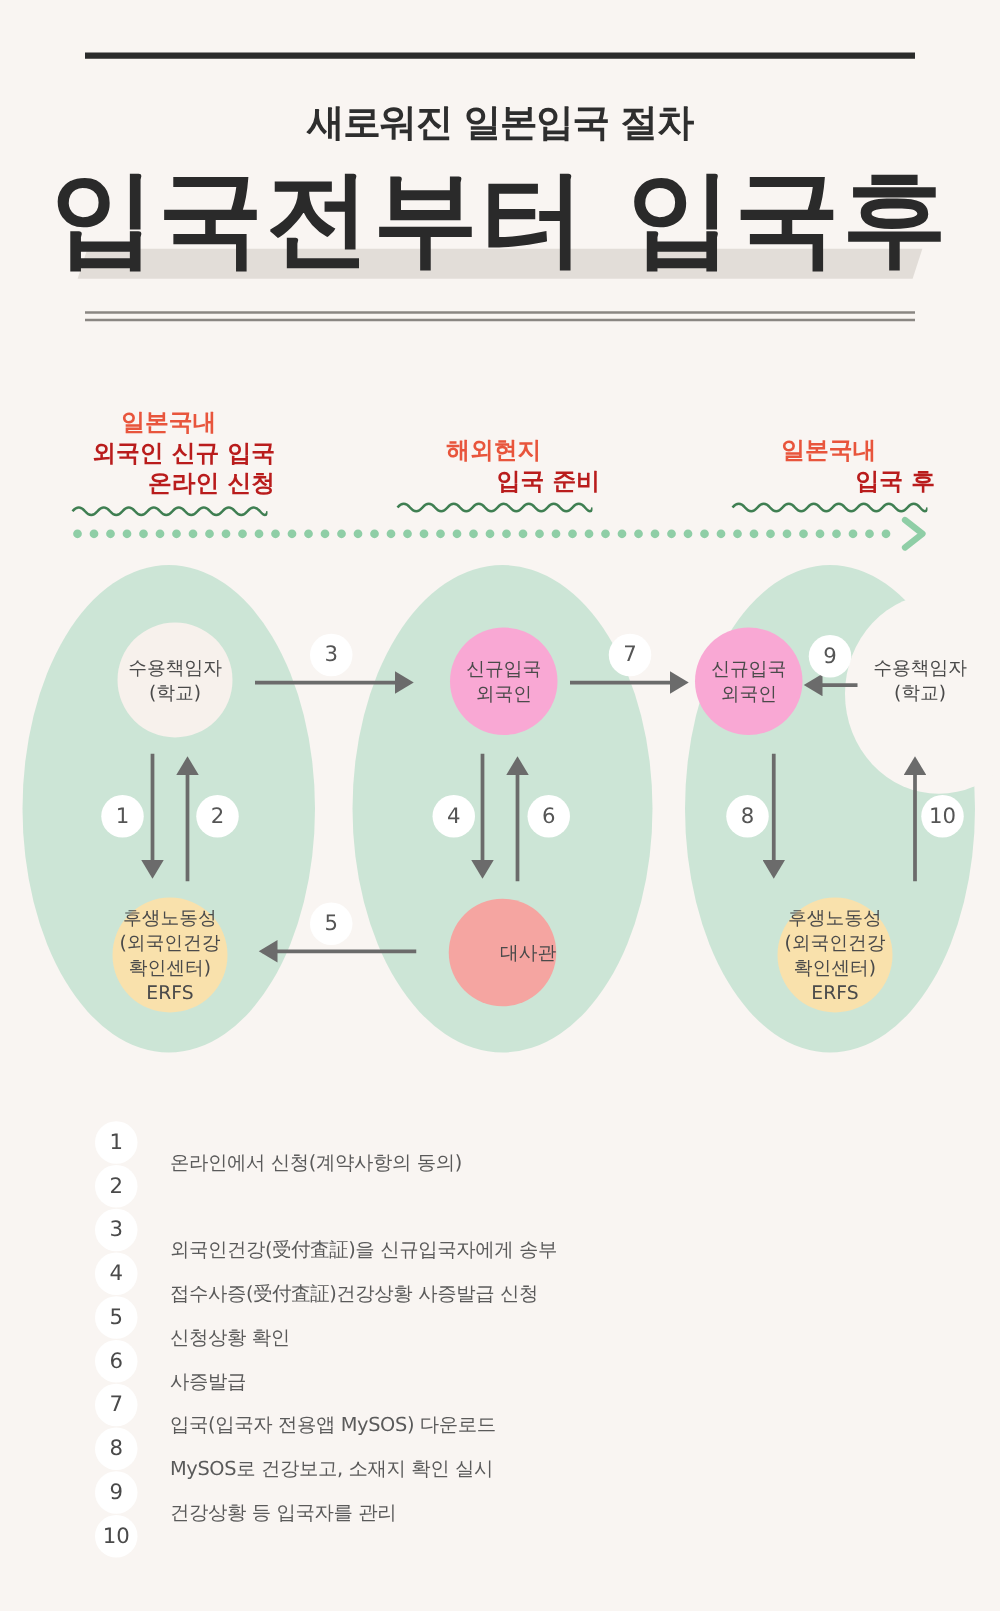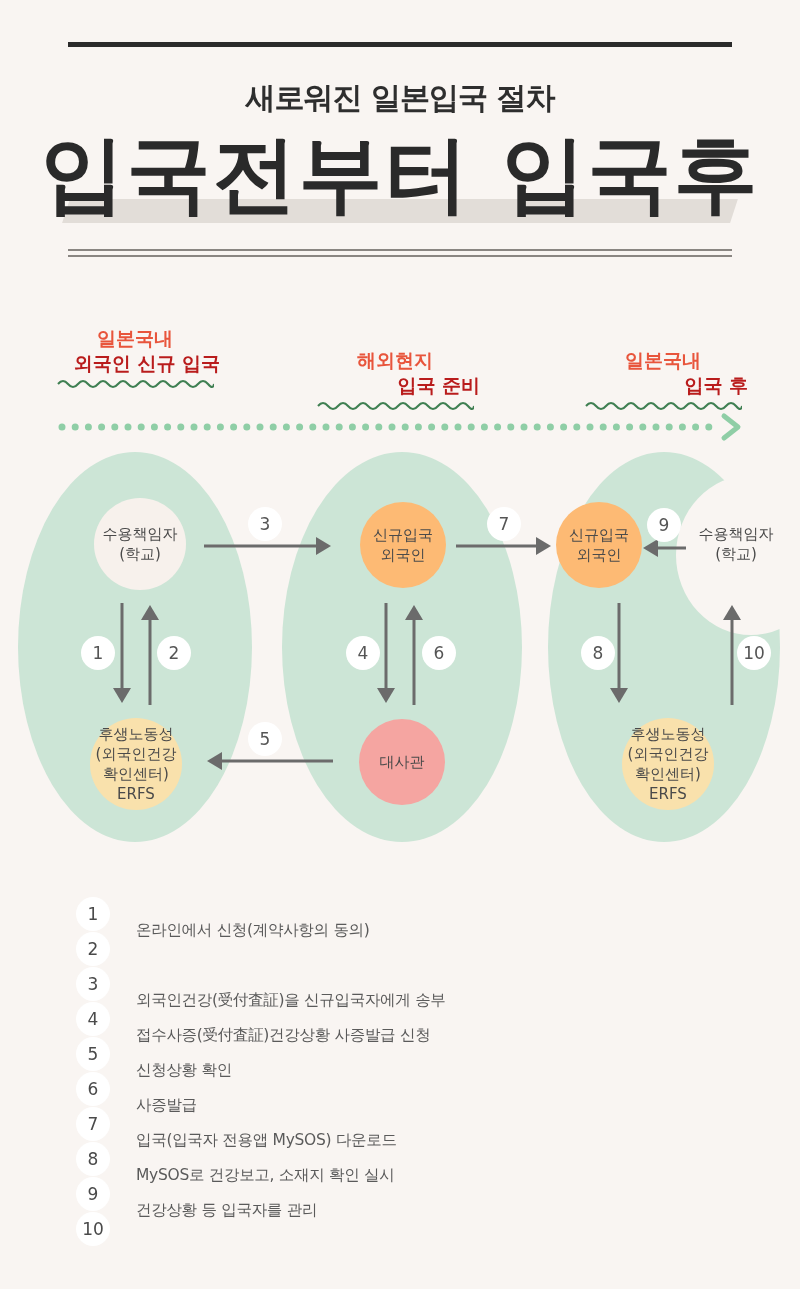--- a/index.html
+++ b/index.html
@@ -24,23 +24,23 @@
 
   .oval { position: absolute; background: #cce5d6; border-radius: 50%; }
   .oval-1 { left: 18px; top: 452px; width: 234px; height: 390px; }
   .oval-2 { left: 282px; top: 452px; width: 240px; height: 390px; }
   .oval-3 { left: 548px; top: 452px; width: 232px; height: 390px; }
   .bite { position: absolute; left: 676px; top: 475px; width: 150px; height: 160px; background: #f9f5f2; border-radius: 50%; }
 
   .node { position: absolute; border-radius: 50%; display: flex; align-items: center; justify-content: center; text-align: center; font-size: 15px; line-height: 1.35; color: #4a4a4a; }
   .node span { white-space: pre-line; }
   .n-white { background: #f7f1ec; }
-  .n-purple { background: #fdba74; }
+  .n-purple { background: #f9a8d4; }
   .n-yellow { background: #f9e1ac; }
-  .n-pink { background: #f5a5a1; }
+  .n-pink { background: #f5a5a1; justify-content: flex-end; }
 
   .badge { position: absolute; width: 34px; height: 34px; border-radius: 50%; background: #ffffff; display: flex; align-items: center; justify-content: center; font-size: 17px; color: #555; }
 
   .arrows { position: absolute; left: 0; top: 0; width: 800px; height: 900px; pointer-events: none; }
 
   .legend { position: absolute; left: 76px; top: 896px; }
   .legend-row { display: flex; align-items: center; height: 35px; }
   .legend-num { width: 34px; height: 34px; border-radius: 50%; background: #ffffff; display: flex; align-items: center; justify-content: center; font-size: 17px; color: #4a4a4a; margin-right: 26px; }
   .legend-text { font-size: 15.5px; color: #5a5a5a; letter-spacing: -0.3px; margin-top: 34px; }
 </style>
@@ -49,20 +49,21 @@
 
 <div class="top-rule"></div>
 <div class="subtitle">새로워진 일본입국 절차</div>
 <div class="title-highlight"></div>
 <div class="title">입국전부터 입국후</div>
 <div class="double-rule"></div>
 
 <div class="phase phase-1">
   <span class="red">일본국내</span>
   <span class="green">외국인 신규 입국</span>
+  <span class="green">온라인 신청</span>
   <svg width="158" height="10" viewBox="0 0 158 10">
     <path d="M2 5 q5 -6 10 0 t10 0 t10 0 t10 0 t10 0 t10 0 t10 0 t10 0 t10 0 t10 0 t10 0 t10 0 t10 0 t10 0 t10 0 t6 0" fill="none" stroke="#3f7f52" stroke-width="2"></path>
   </svg>
 </div>
 <div class="phase phase-2">
   <span class="red">해외현지</span>
   <span class="green">입국 준비</span>
   <svg width="158" height="10" viewBox="0 0 158 10">
     <path d="M2 5 q5 -6 10 0 t10 0 t10 0 t10 0 t10 0 t10 0 t10 0 t10 0 t10 0 t10 0 t10 0 t10 0 t10 0 t10 0 t10 0 t6 0" fill="none" stroke="#3f7f52" stroke-width="2"></path>
   </svg>

